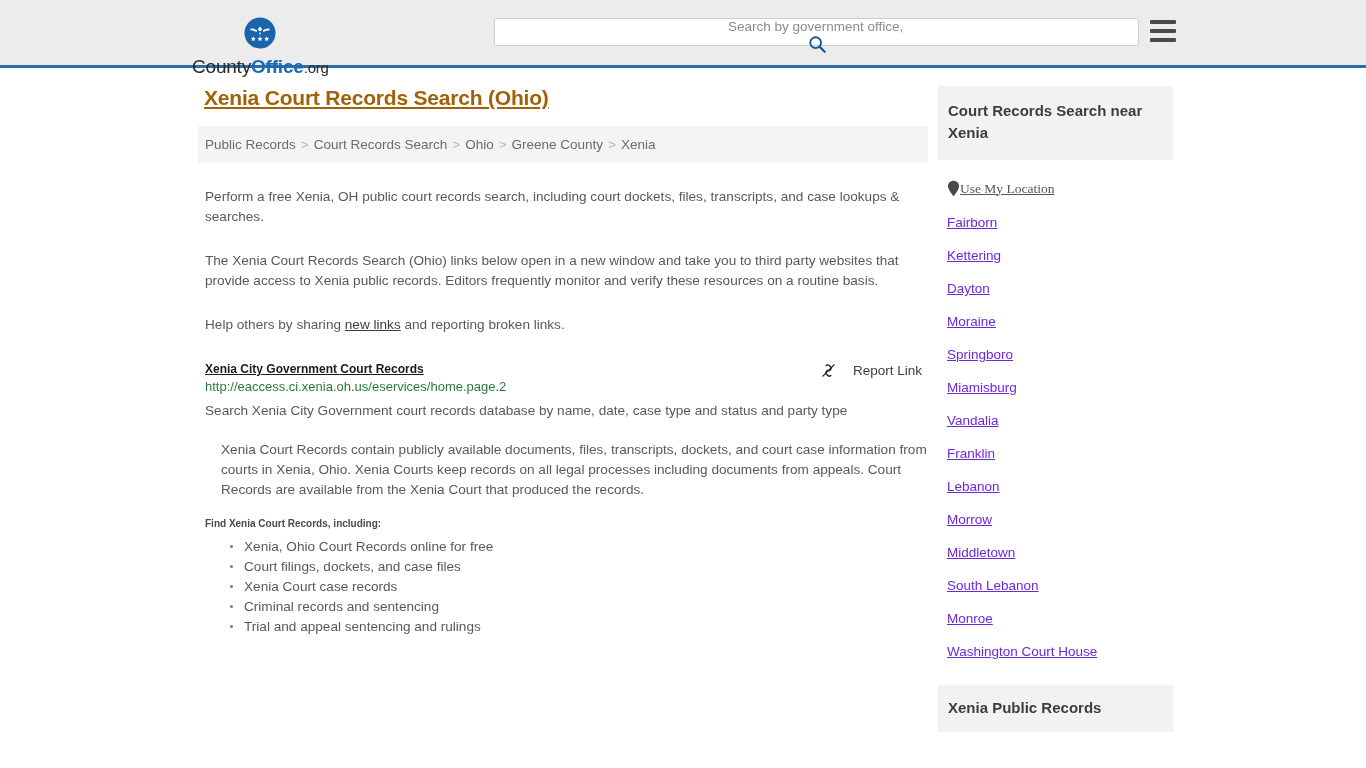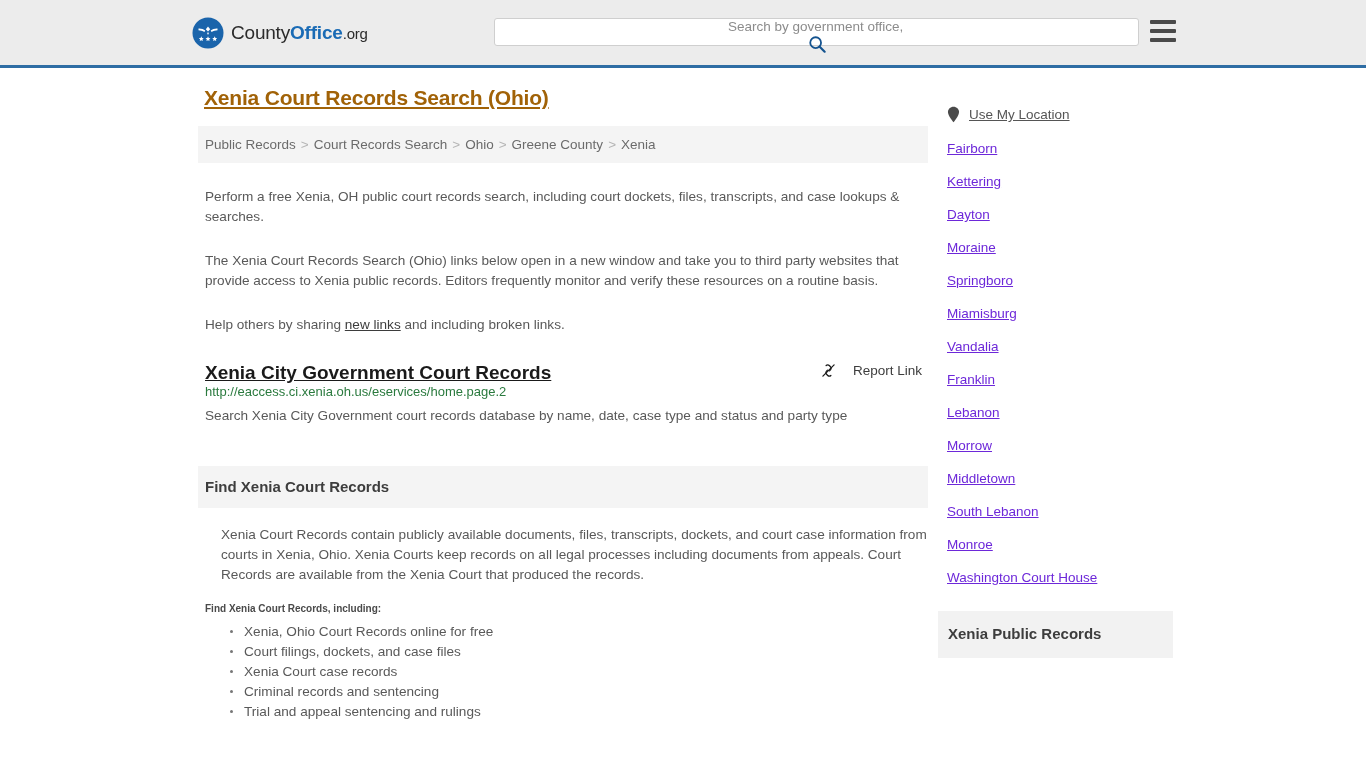--- a/index.html
+++ b/index.html
@@ -22,20 +22,21 @@
     align-items: center;
     position: relative;
   }
   .logo-wrap {
     position: absolute;
     left: 192px;
     top: 17px;
     display: flex;
     align-items: center;
     gap: 7px;
+    flex-direction: column;
   }
   .logo-emblem {
     width: 32px; height: 32px;
     flex: 0 0 32px;
   }
   .logo-text {
     font-size: 19px;
     letter-spacing: -0.2px;
     white-space: nowrap;
   }
@@ -153,21 +154,21 @@
     margin-top: 27px;
     padding: 0 0 0 7px;
     position: relative;
   }
   .result-head {
     display: flex;
     align-items: flex-start;
     justify-content: space-between;
   }
   .result-title {
-    font-size: 19px;
+    font-size: 12px;
     font-weight: bold;
     color: #1a1a1a;
     text-decoration: underline;
     cursor: pointer;
   }
   .report-link {
     display: flex;
     align-items: center;
     gap: 16px;
     font-size: 13.5px;
@@ -236,24 +237,24 @@
     background: #f2f2f2;
     padding: 14px 15px 16px 10px;
     font-size: 15px;
     font-weight: bold;
     color: #3d3d3d;
     line-height: 22px;
   }
   .use-location {
     display: flex;
     align-items: center;
-    gap: 9px;
     margin-top: 20px;
     padding-left: 9px;
     cursor: pointer;
+    font-family: Liberation Serif, serif;
   }
   .use-location .loc-label {
     font-size: 13.5px;
     color: #555555;
     text-decoration: underline;
   }
   .side-link {
     display: block;
     font-size: 13.5px;
     color: #6d28d9;
@@ -315,54 +316,54 @@
 
     <h1 class="page-title">Xenia Court Records Search (Ohio)</h1>
 
     <div class="breadcrumb">
       <a>Public Records</a><span class="sep">&gt;</span><a>Court Records Search</a><span class="sep">&gt;</span><a>Ohio</a><span class="sep">&gt;</span><a>Greene County</a><span class="sep">&gt;</span><a>Xenia</a>
     </div>
 
     <p class="body-p">Perform a free Xenia, OH public court records search, including court dockets, files, transcripts, and case lookups &amp; searches.</p>
     <p class="body-p">The Xenia Court Records Search (Ohio) links below open in a new window and take you to third party websites that provide access to Xenia public records. Editors frequently monitor and verify these resources on a routine basis.</p>
 
-    <p class="body-p"><span>Help others by sharing </span><a>new links</a><span> and including broken links.</span></p>
+    <p class="body-p"><span>Help others by sharing </span><a>new links</a><span> and reporting broken links.</span></p>
 
     <div class="result">
       <div class="result-head">
         <div class="result-title">Xenia City Government Court Records</div>
         <div class="report-link">
           <svg width="17" height="17" viewBox="0 0 20 20">
             <path d="M7.2 4.2 a2.6 2.6 0 0 1 3.7 0 l1.4 1.4 a2.6 2.6 0 0 1 0 3.7 l-1.1 1.1" fill="none" stroke="#1a1a1a" stroke-width="1.5" stroke-linecap="round"></path>
             <path d="M12.8 15.8 a2.6 2.6 0 0 1 -3.7 0 l-1.4 -1.4 a2.6 2.6 0 0 1 0 -3.7 l1.1 -1.1" fill="none" stroke="#1a1a1a" stroke-width="1.5" stroke-linecap="round"></path>
             <line x1="3.4" y1="16.6" x2="16.6" y2="3.4" stroke="#1a1a1a" stroke-width="1.5" stroke-linecap="round"></line>
           </svg>
           <span>Report Link</span>
         </div>
       </div>
       <div class="result-url">http://eaccess.ci.xenia.oh.us/eservices/home.page.2</div>
       <div class="result-desc">Search Xenia City Government court records database by name, date, case type and status and party type</div>
     </div>
 
-    <div class="section-head">Find Xenia Court Records</div>
     <div class="section-body">
       <p class="section-p">Xenia Court Records contain publicly available documents, files, transcripts, dockets, and court case information from courts in Xenia, Ohio. Xenia Courts keep records on all legal processes including documents from appeals. Court Records are available from the Xenia Court that produced the records.</p>
       <p class="section-sub">Find Xenia Court Records, including:</p>
       <ul class="bullets">
         <li>Xenia, Ohio Court Records online for free</li>
         <li>Court filings, dockets, and case files</li>
         <li>Xenia Court case records</li>
         <li>Criminal records and sentencing</li>
         <li>Trial and appeal sentencing and rulings</li>
       </ul>
     </div>
   </div>
 
   <div class="side-col">
 
+    <div class="side-box-head">Court Records Search near Xenia</div>
 
     <div class="use-location">
       <svg width="13" height="17" viewBox="0 0 14 18">
         <path d="M7 0.6 C3.6 0.6 1 3.2 1 6.4 C1 10.6 7 17.4 7 17.4 C7 17.4 13 10.6 13 6.4 C13 3.2 10.4 0.6 7 0.6 Z" fill="#4a4a4a"></path>
       </svg>
       <span class="loc-label">Use My Location</span>
     </div>
 
     <a class="side-link">Fairborn</a>
     <a class="side-link">Kettering</a>

